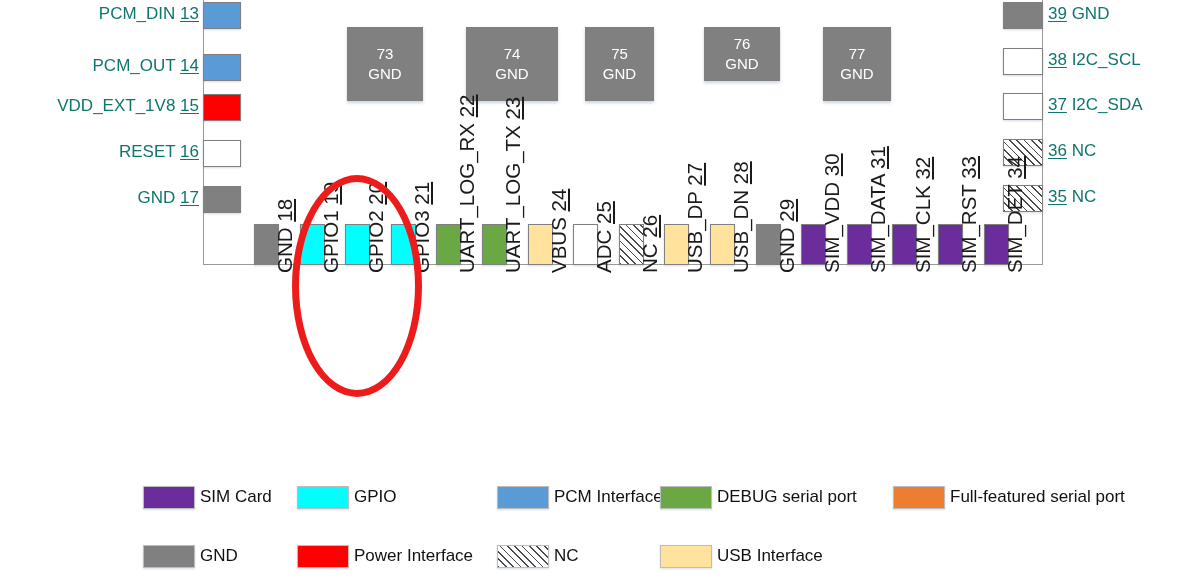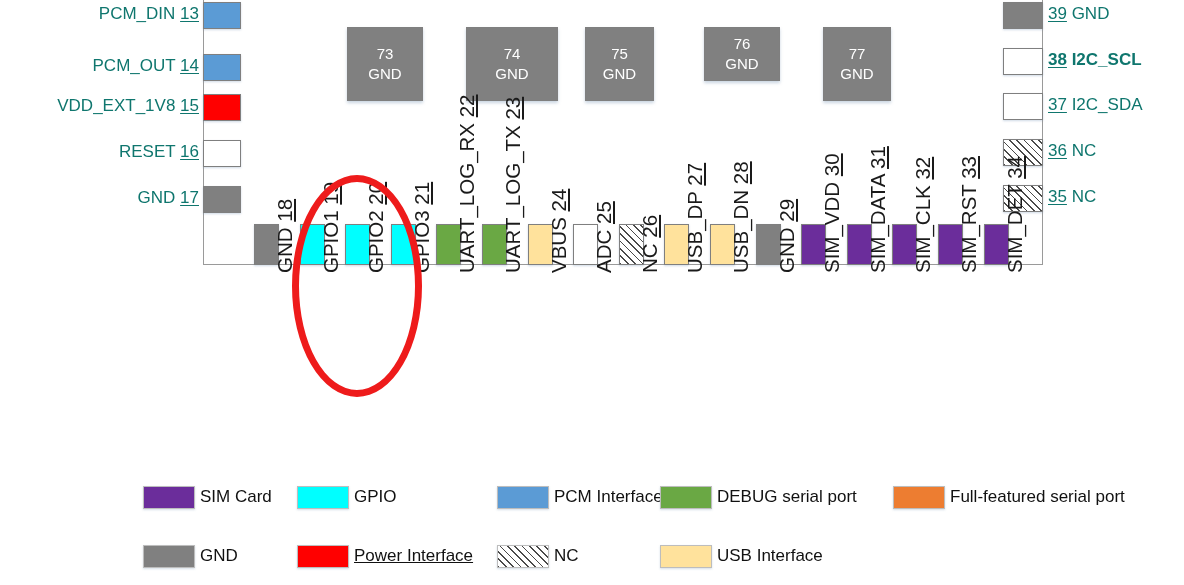--- a/index.html
+++ b/index.html
@@ -137,21 +137,21 @@
       <div class="side-label left" style="right: 985px; top: 97px;"><span>VDD_EXT_1V8 </span><span class="pin-num">15</span></div>
       <div class="pad" style="left: 203px; top: 140px; width: 38px; height: 27px; background: rgb(255, 255, 255);"></div>
       <div class="side-label left" style="right: 985px; top: 143px;"><span>RESET </span><span class="pin-num">16</span></div>
       <div class="pad" style="left: 203px; top: 186px; width: 38px; height: 27px; background: rgb(128, 128, 128);"></div>
       <div class="side-label left" style="right: 985px; top: 189px;"><span>GND </span><span class="pin-num">17</span></div>
     </div>
   <div id="layer-right-pins">
       <div class="pad" style="left: 1003px; top: 2px; width: 40px; height: 27px; background: rgb(128, 128, 128);"></div>
       <div class="side-label right" style="left: 1048px; top: 5px;"><span class="pin-num">39</span><span> GND</span></div>
       <div class="pad" style="left: 1003px; top: 48px; width: 40px; height: 27px; background: rgb(255, 255, 255);"></div>
-      <div class="side-label right" style="left: 1048px; top: 51px; font-weight: bold;"><span class="pin-num">38</span><span> I2C_SCL</span></div>
+      <div class="side-label right" style="left: 1048px; top: 51px;"><span class="pin-num">38</span><span> I2C_SCL</span></div>
       <div class="pad" style="left: 1003px; top: 93px; width: 40px; height: 27px; background: rgb(255, 255, 255);"></div>
       <div class="side-label right" style="left: 1048px; top: 96px;"><span class="pin-num">37</span><span> I2C_SDA</span></div>
       <div class="pad nc" style="left: 1003px; top: 139px; width: 40px; height: 27px;"></div>
       <div class="side-label right" style="left: 1048px; top: 142px;"><span class="pin-num">36</span><span> NC</span></div>
       <div class="pad nc" style="left: 1003px; top: 185px; width: 40px; height: 27px;"></div>
       <div class="side-label right" style="left: 1048px; top: 188px;"><span class="pin-num">35</span><span> NC</span></div>
     </div>
   <div id="layer-top-gnd">
       <div class="gnd-pad" style="left: 347px; top: 27px; width: 76px; height: 74px; background: rgb(128, 128, 128);">
         <div>73</div>
@@ -220,19 +220,19 @@
       <div class="legend-text" style="left: 354px; top: 485px;">GPIO</div>
       <div class="legend-swatch" style="left: 497px; top: 486px; background: rgb(91, 155, 213);"></div>
       <div class="legend-text" style="left: 554px; top: 485px;">PCM Interface</div>
       <div class="legend-swatch" style="left: 660px; top: 486px; background: rgb(106, 168, 68);"></div>
       <div class="legend-text" style="left: 717px; top: 485px;">DEBUG serial port</div>
       <div class="legend-swatch" style="left: 893px; top: 486px; background: rgb(237, 125, 49);"></div>
       <div class="legend-text" style="left: 950px; top: 485px;">Full-featured serial port</div>
       <div class="legend-swatch" style="left: 143px; top: 545px; background: rgb(128, 128, 128);"></div>
       <div class="legend-text" style="left: 200px; top: 544px;">GND</div>
       <div class="legend-swatch" style="left: 297px; top: 545px; background: rgb(255, 0, 0);"></div>
-      <div class="legend-text" style="left: 354px; top: 544px; text-decoration: underline;">Power Interface</div>
+      <div class="legend-text" style="left: 354px; top: 544px;">Power Interface</div>
       <div class="legend-swatch nc" style="left: 497px; top: 545px;"></div>
       <div class="legend-text" style="left: 554px; top: 544px;">NC</div>
       <div class="legend-swatch" style="left: 660px; top: 545px; background: rgb(255, 226, 156);"></div>
       <div class="legend-text" style="left: 717px; top: 544px;">USB Interface</div>
     </div>
 </div>
 
 </body></html>

